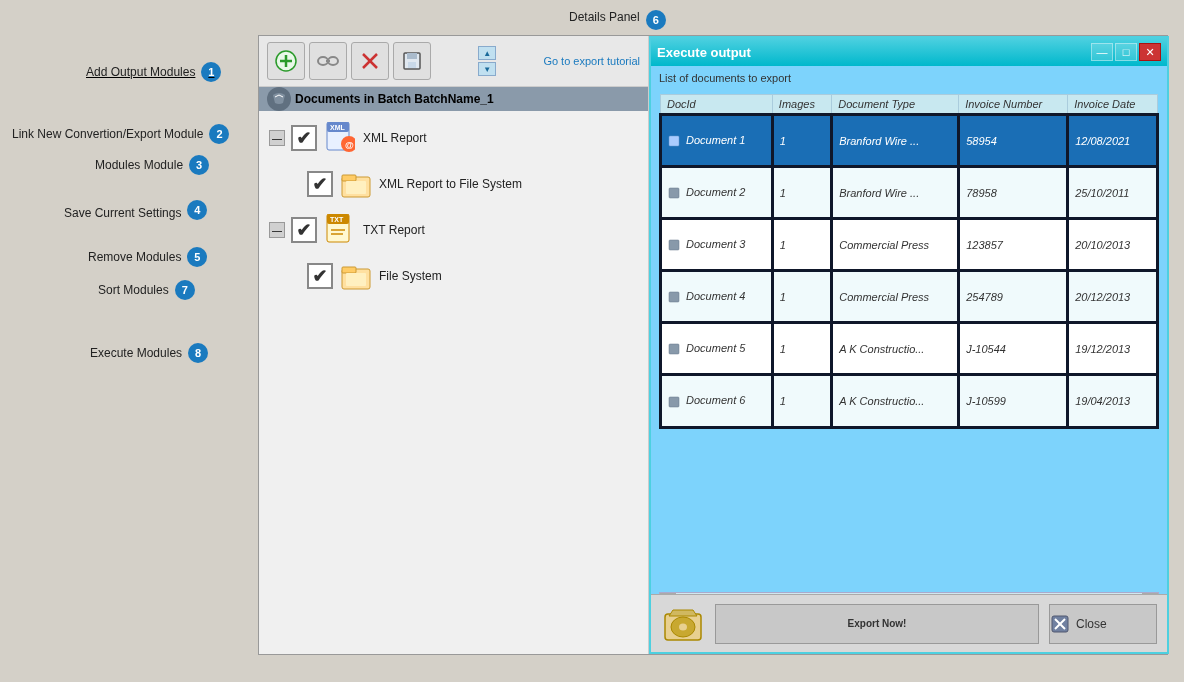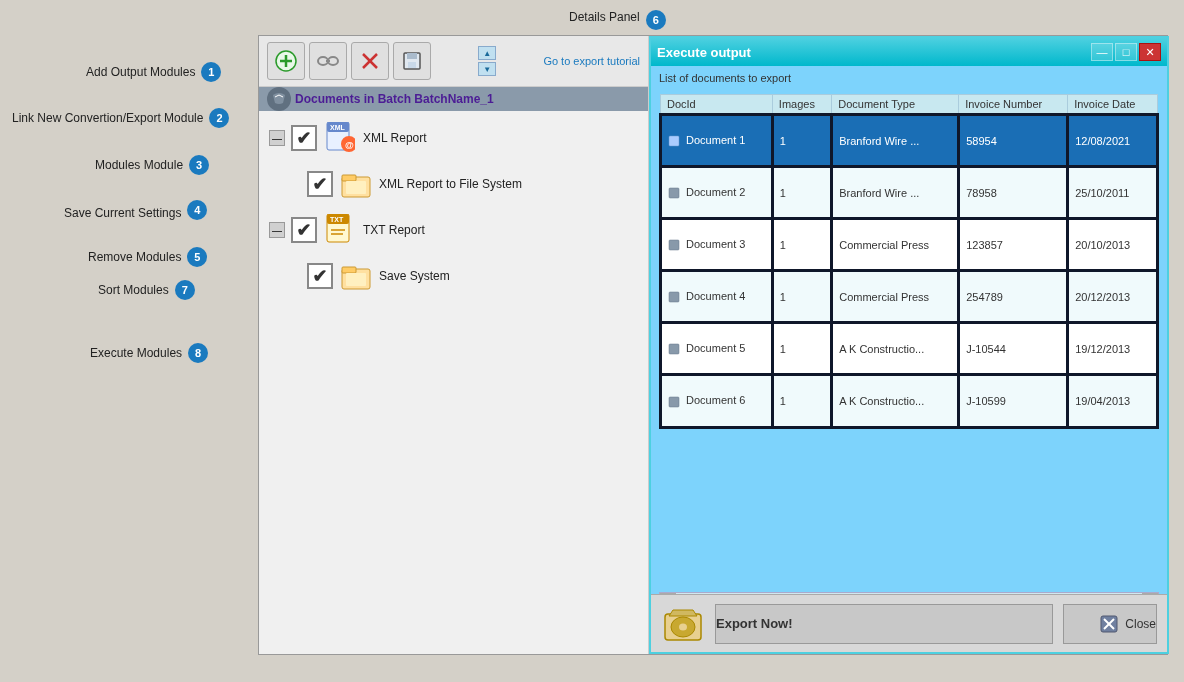--- a/index.html
+++ b/index.html
@@ -98,21 +98,21 @@
       margin-left: auto;
       color: #1a7abf;
       text-decoration: none;
       font-size: 11px;
       cursor: pointer;
     }
 
     
     .batch-header {
       background: #8a9aaa;
-      color: #4c1d95;
+      color: #000000;
       padding: 5px 8px 5px 36px;
       font-size: 12px;
       display: flex;
       align-items: flex-end;
       gap: 8px;
       position: relative;
     }
     .batch-icon {
       width: 28px;
       height: 28px;
@@ -219,20 +219,21 @@
     }
     .table-label {
       font-size: 11px;
       color: #333;
       margin-bottom: 10px;
     }
     .data-table {
       width: 100%;
       border-collapse: collapse;
       font-size: 11px;
+      font-style: italic;
     }
     .data-table th {
       background: #c8e8f0;
       border: 1px solid #aaccdd;
       padding: 3px 6px;
       text-align: left;
       font-weight: normal;
       color: #333;
     }
     .data-table td {
@@ -289,35 +290,35 @@
       padding: 6px 10px;
       gap: 10px;
     }
     .export-btn {
       flex: 1;
       height: 40px;
       background: #c8c8c8;
       border: 1px solid #999;
       display: flex;
       align-items: center;
-      justify-content: flex-start;
+      justify-content: center;
       gap: 8px;
       cursor: pointer;
-      font-size: 13px;
+      font-size: 10px;
       font-weight: bold;
       color: #333;
     }
     .close-btn-bottom {
-      width: 94px;
+      width: 108px;
       height: 40px;
       background: #c8c8c8;
       border: 1px solid #999;
       display: flex;
       align-items: center;
-      justify-content: flex-end;
+      justify-content: flex-start;
       gap: 6px;
       cursor: pointer;
       font-size: 12px;
       color: #333;
     }
 
     
     .details-panel-label {
       position: absolute;
       top: 8px;
@@ -345,25 +346,25 @@
       justify-content: center;
       font-size: 8px;
       cursor: pointer;
       color: #1a6a9a;
     }
   </style>
 </head>
 <body>
 
 <div class="annotations">
-  <div class="annotation-item" style="top:22px; left:86px;">
+  <div class="annotation-item" style="top:22px; left:86px;text-decoration:underline;">
     <span class="annotation-label">Add Output Modules</span>
     <span class="annotation-badge">1</span>
   </div>
-  <div class="annotation-item" style="top:68px; left:12px;">
+  <div class="annotation-item" style="top:84px; left:12px;">
     <span class="annotation-label">Link New Convertion/Export Module</span>
     <span class="annotation-badge">2</span>
   </div>
   <div class="annotation-item" style="top:115px; left:95px;">
     <span class="annotation-label">Modules Module</span>
     <span class="annotation-badge">3</span>
   </div>
   <div class="annotation-item" style="top:160px; left:64px;align-items:flex-end;">
     <span class="annotation-label">Save Current Settings</span>
     <span class="annotation-badge">4</span>
@@ -489,21 +490,21 @@
         <div class="module-checkbox">
           <span class="checkmark">✔</span>
         </div>
         <div style="display:flex;align-items:center;justify-content:center;width:34px;height:34px;">
           <svg width="32" height="30" viewBox="0 0 32 30">
             <rect x="2" y="8" width="28" height="20" rx="2" fill="#ffe0a0" stroke="#cc9933" stroke-width="1"></rect>
             <rect x="2" y="6" width="14" height="6" rx="1" fill="#ffcc66" stroke="#cc9933" stroke-width="1"></rect>
             <rect x="6" y="12" width="20" height="13" rx="1" fill="#fff0c0"></rect>
           </svg>
         </div>
-        <span class="module-name">Save System</span>
+        <span class="module-name">File System</span>
       </div>
 
     </div>
   </div>
 
   <div class="right-panel">
 
     <div class="title-bar">
       <span class="title-bar-title">Execute output</span>
       <div class="title-bar-controls">

